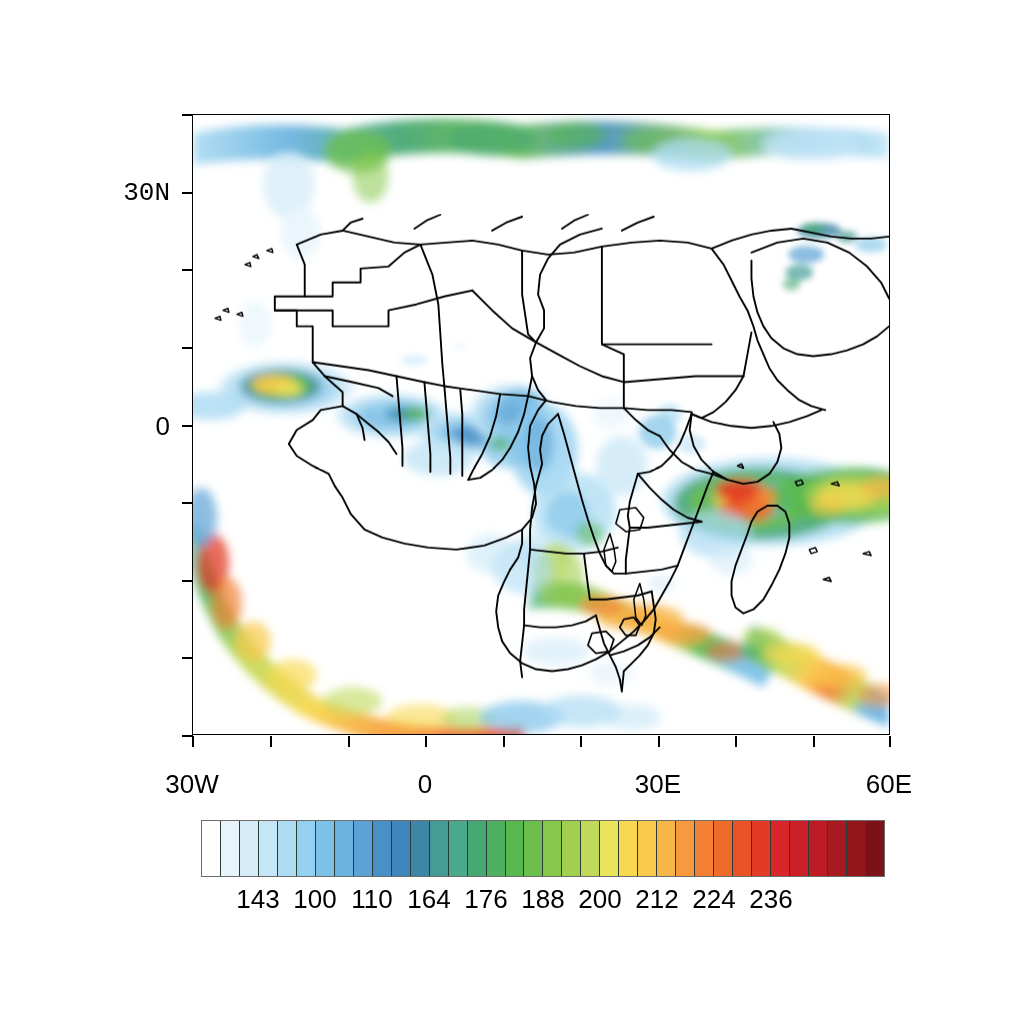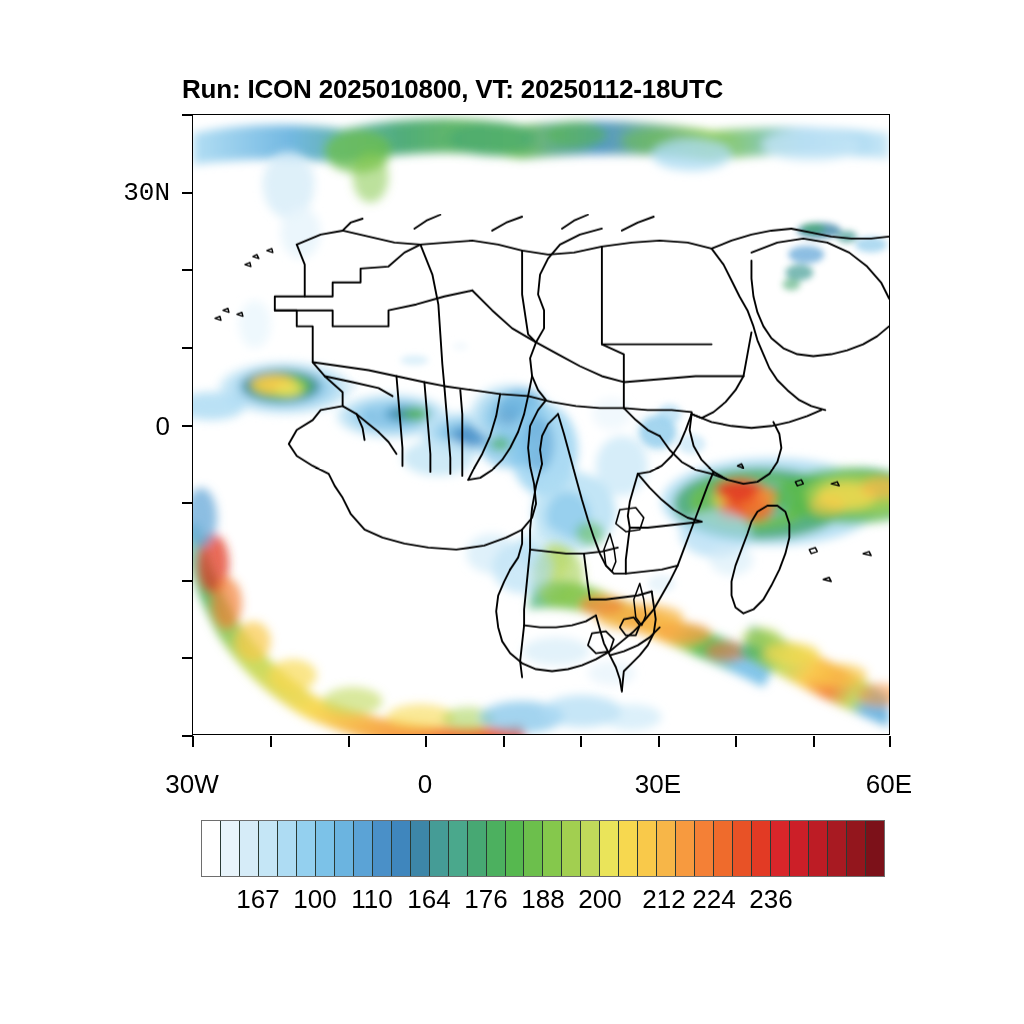--- a/index.html
+++ b/index.html
@@ -105,21 +105,20 @@
     font-size: 26px;
     text-align: center;
     white-space: nowrap;
   }
 </style>
 </head>
 <body>
 
 <div id="figure">
 
-  <div id="title-sub">Run: ICON 2025010800,  VT: 20250112-18UTC</div>
 
   <div id="map-panel">
     <svg id="map-svg" viewBox="0 0 698 621" preserveAspectRatio="none">
       <defs>
 
         <linearGradient id="gFrontSW" x1="0" y1="0" x2="1" y2="1">
           <stop offset="0%" stop-color="#aedcf3"></stop>
           <stop offset="18%" stop-color="#4cb05f"></stop>
           <stop offset="40%" stop-color="#c0d95a"></stop>
           <stop offset="60%" stop-color="#f7d84f"></stop>
@@ -565,25 +564,25 @@
         <div class="cb-cell" style="background: rgb(216, 38, 42);"></div>
         <div class="cb-cell" style="background: rgb(204, 31, 40);"></div>
         <div class="cb-cell" style="background: rgb(189, 28, 37);"></div>
         <div class="cb-cell" style="background: rgb(168, 26, 34);"></div>
         <div class="cb-cell" style="background: rgb(147, 22, 29);"></div>
         <div class="cb-cell" style="background: rgb(124, 17, 25);"></div>
       </div>
   </div>
 
   <div id="colorbar-labels">
-      <div class="cb-label" style="left: 213px; width: 90px;">167</div>
+      <div class="cb-label" style="left: 213px; width: 90px;">143</div>
       <div class="cb-label" style="left: 270px; width: 90px;">100</div>
       <div class="cb-label" style="left: 327px; width: 90px;">110</div>
       <div class="cb-label" style="left: 384px; width: 90px;">164</div>
       <div class="cb-label" style="left: 441px; width: 90px;">176</div>
       <div class="cb-label" style="left: 498px; width: 90px;">188</div>
       <div class="cb-label" style="left: 555px; width: 90px;">200</div>
-      <div class="cb-label" style="left: 612px; width: 90px; padding-left: 7px;">212</div>
+      <div class="cb-label" style="left: 612px; width: 90px;">212</div>
       <div class="cb-label" style="left: 669px; width: 90px;">224</div>
       <div class="cb-label" style="left: 726px; width: 90px;">236</div>
     </div>
 
 </div>
 
 </body></html>

